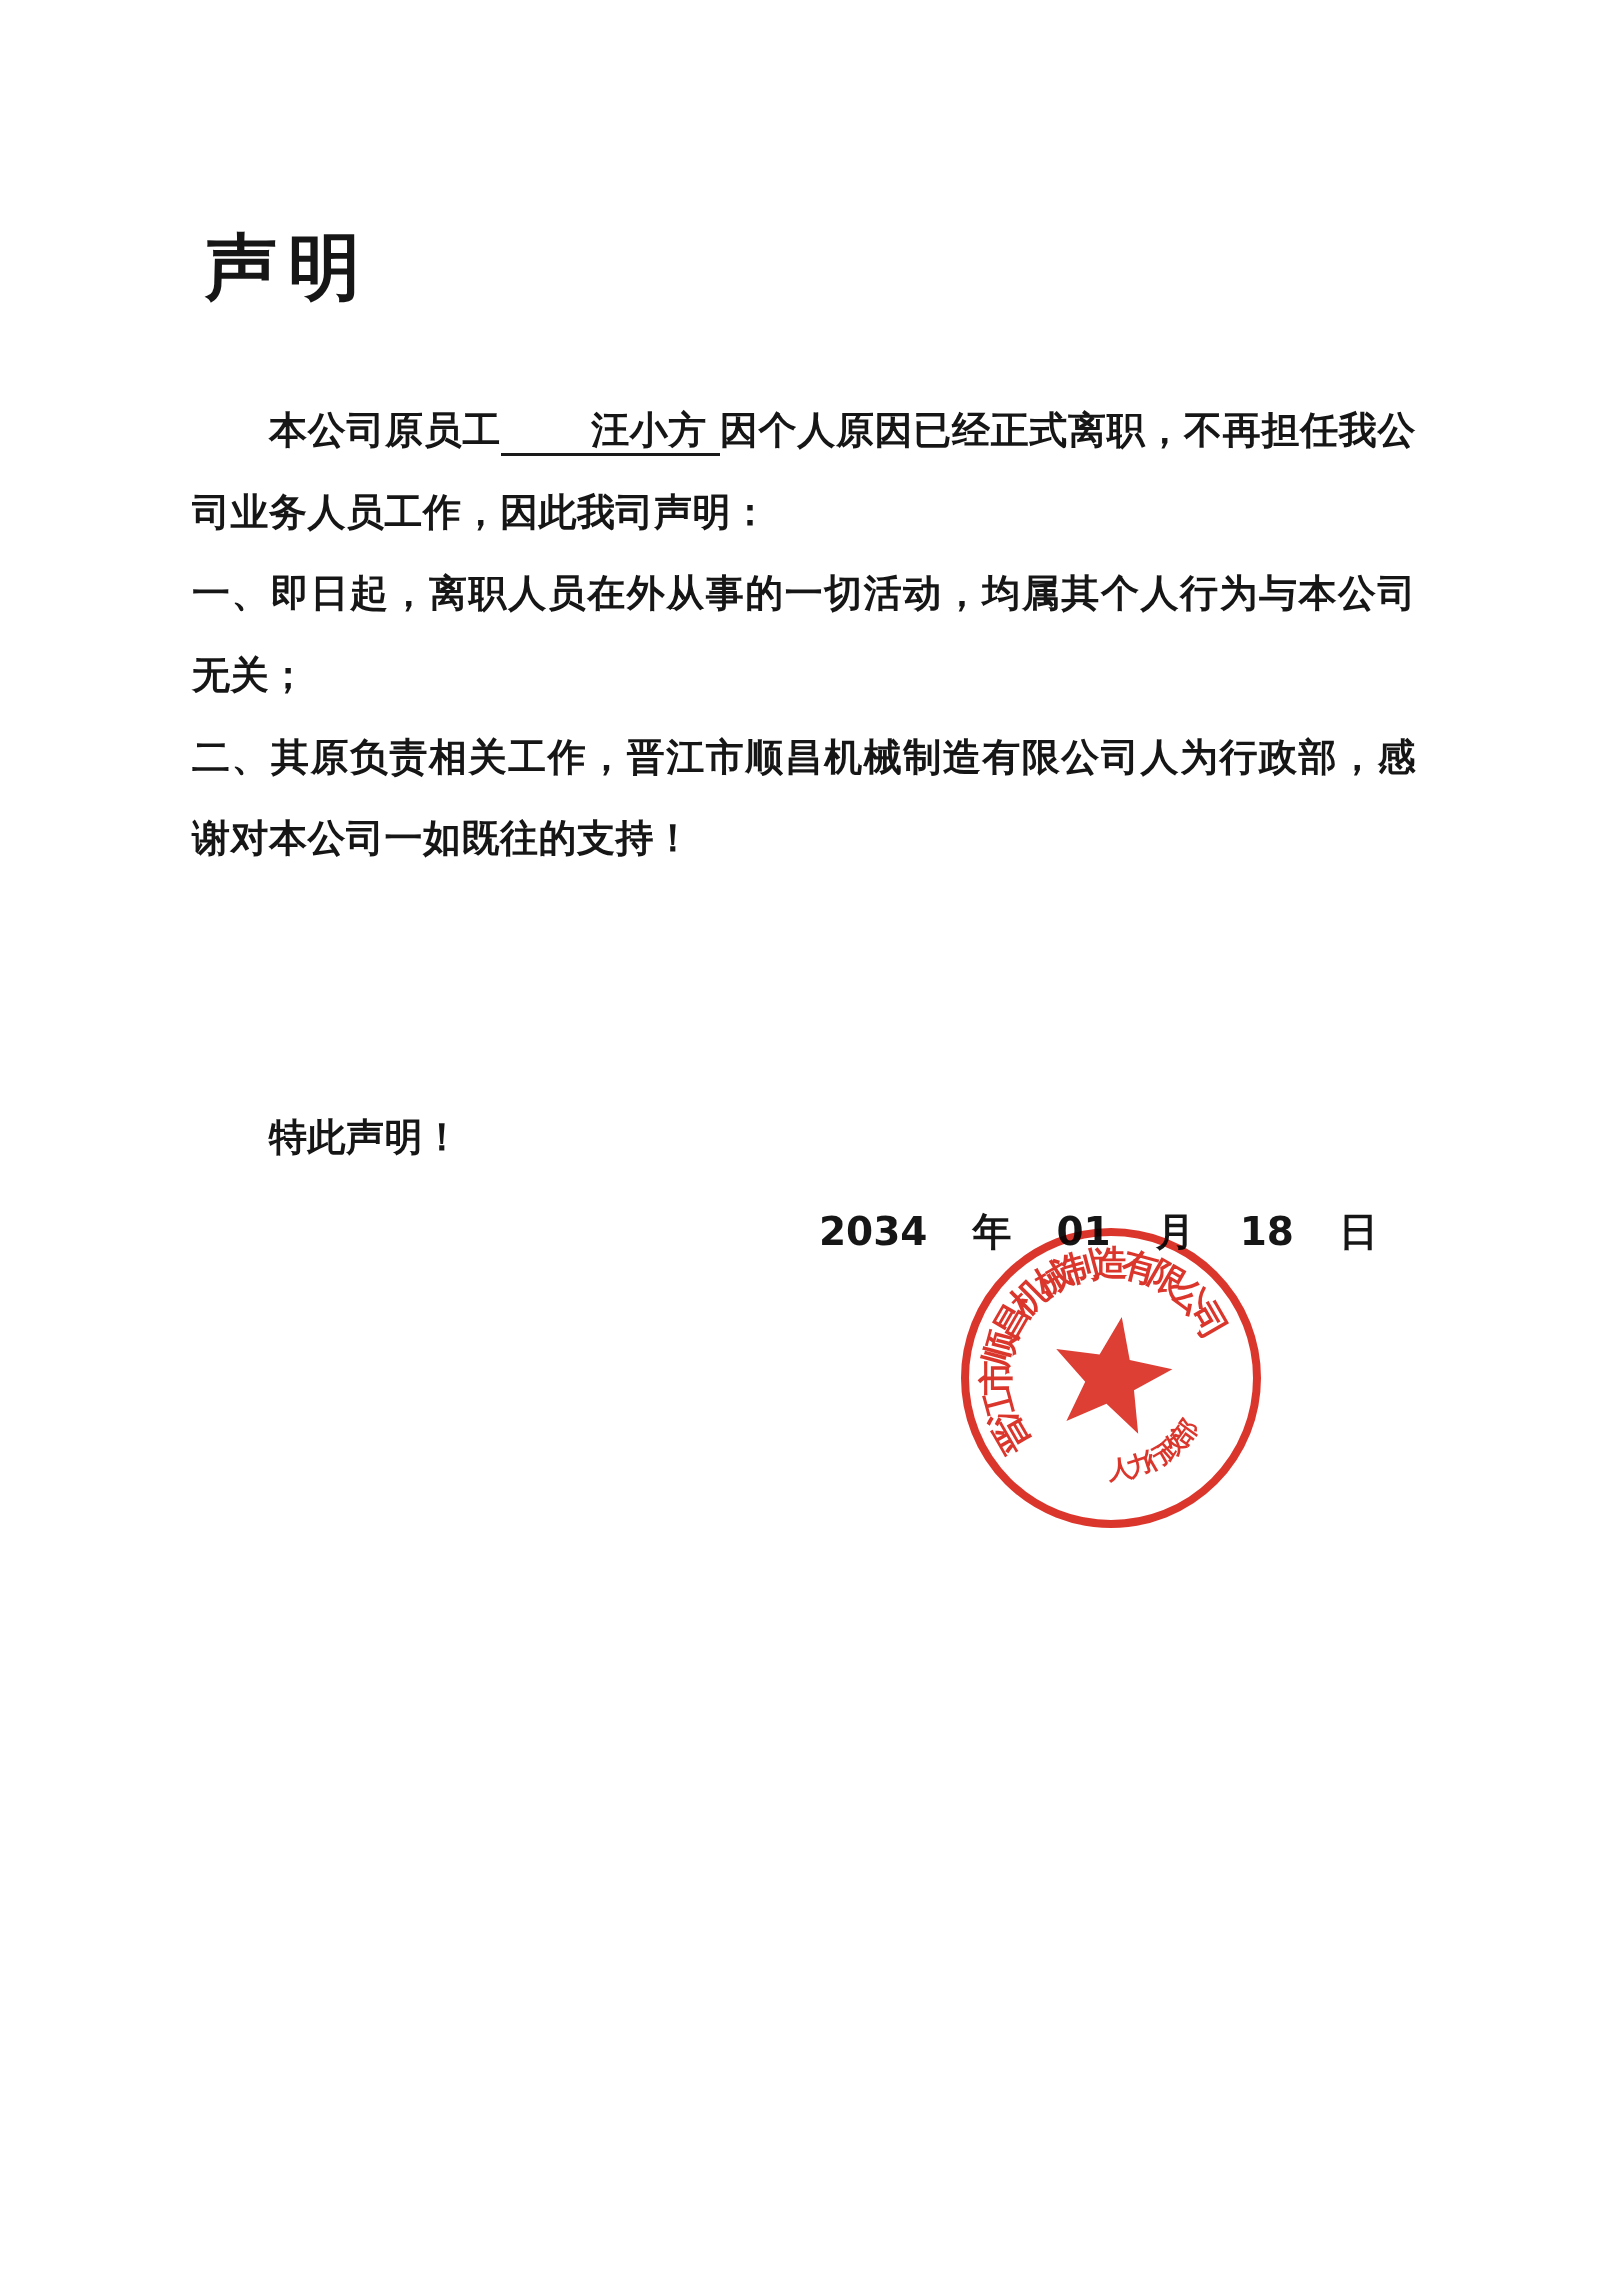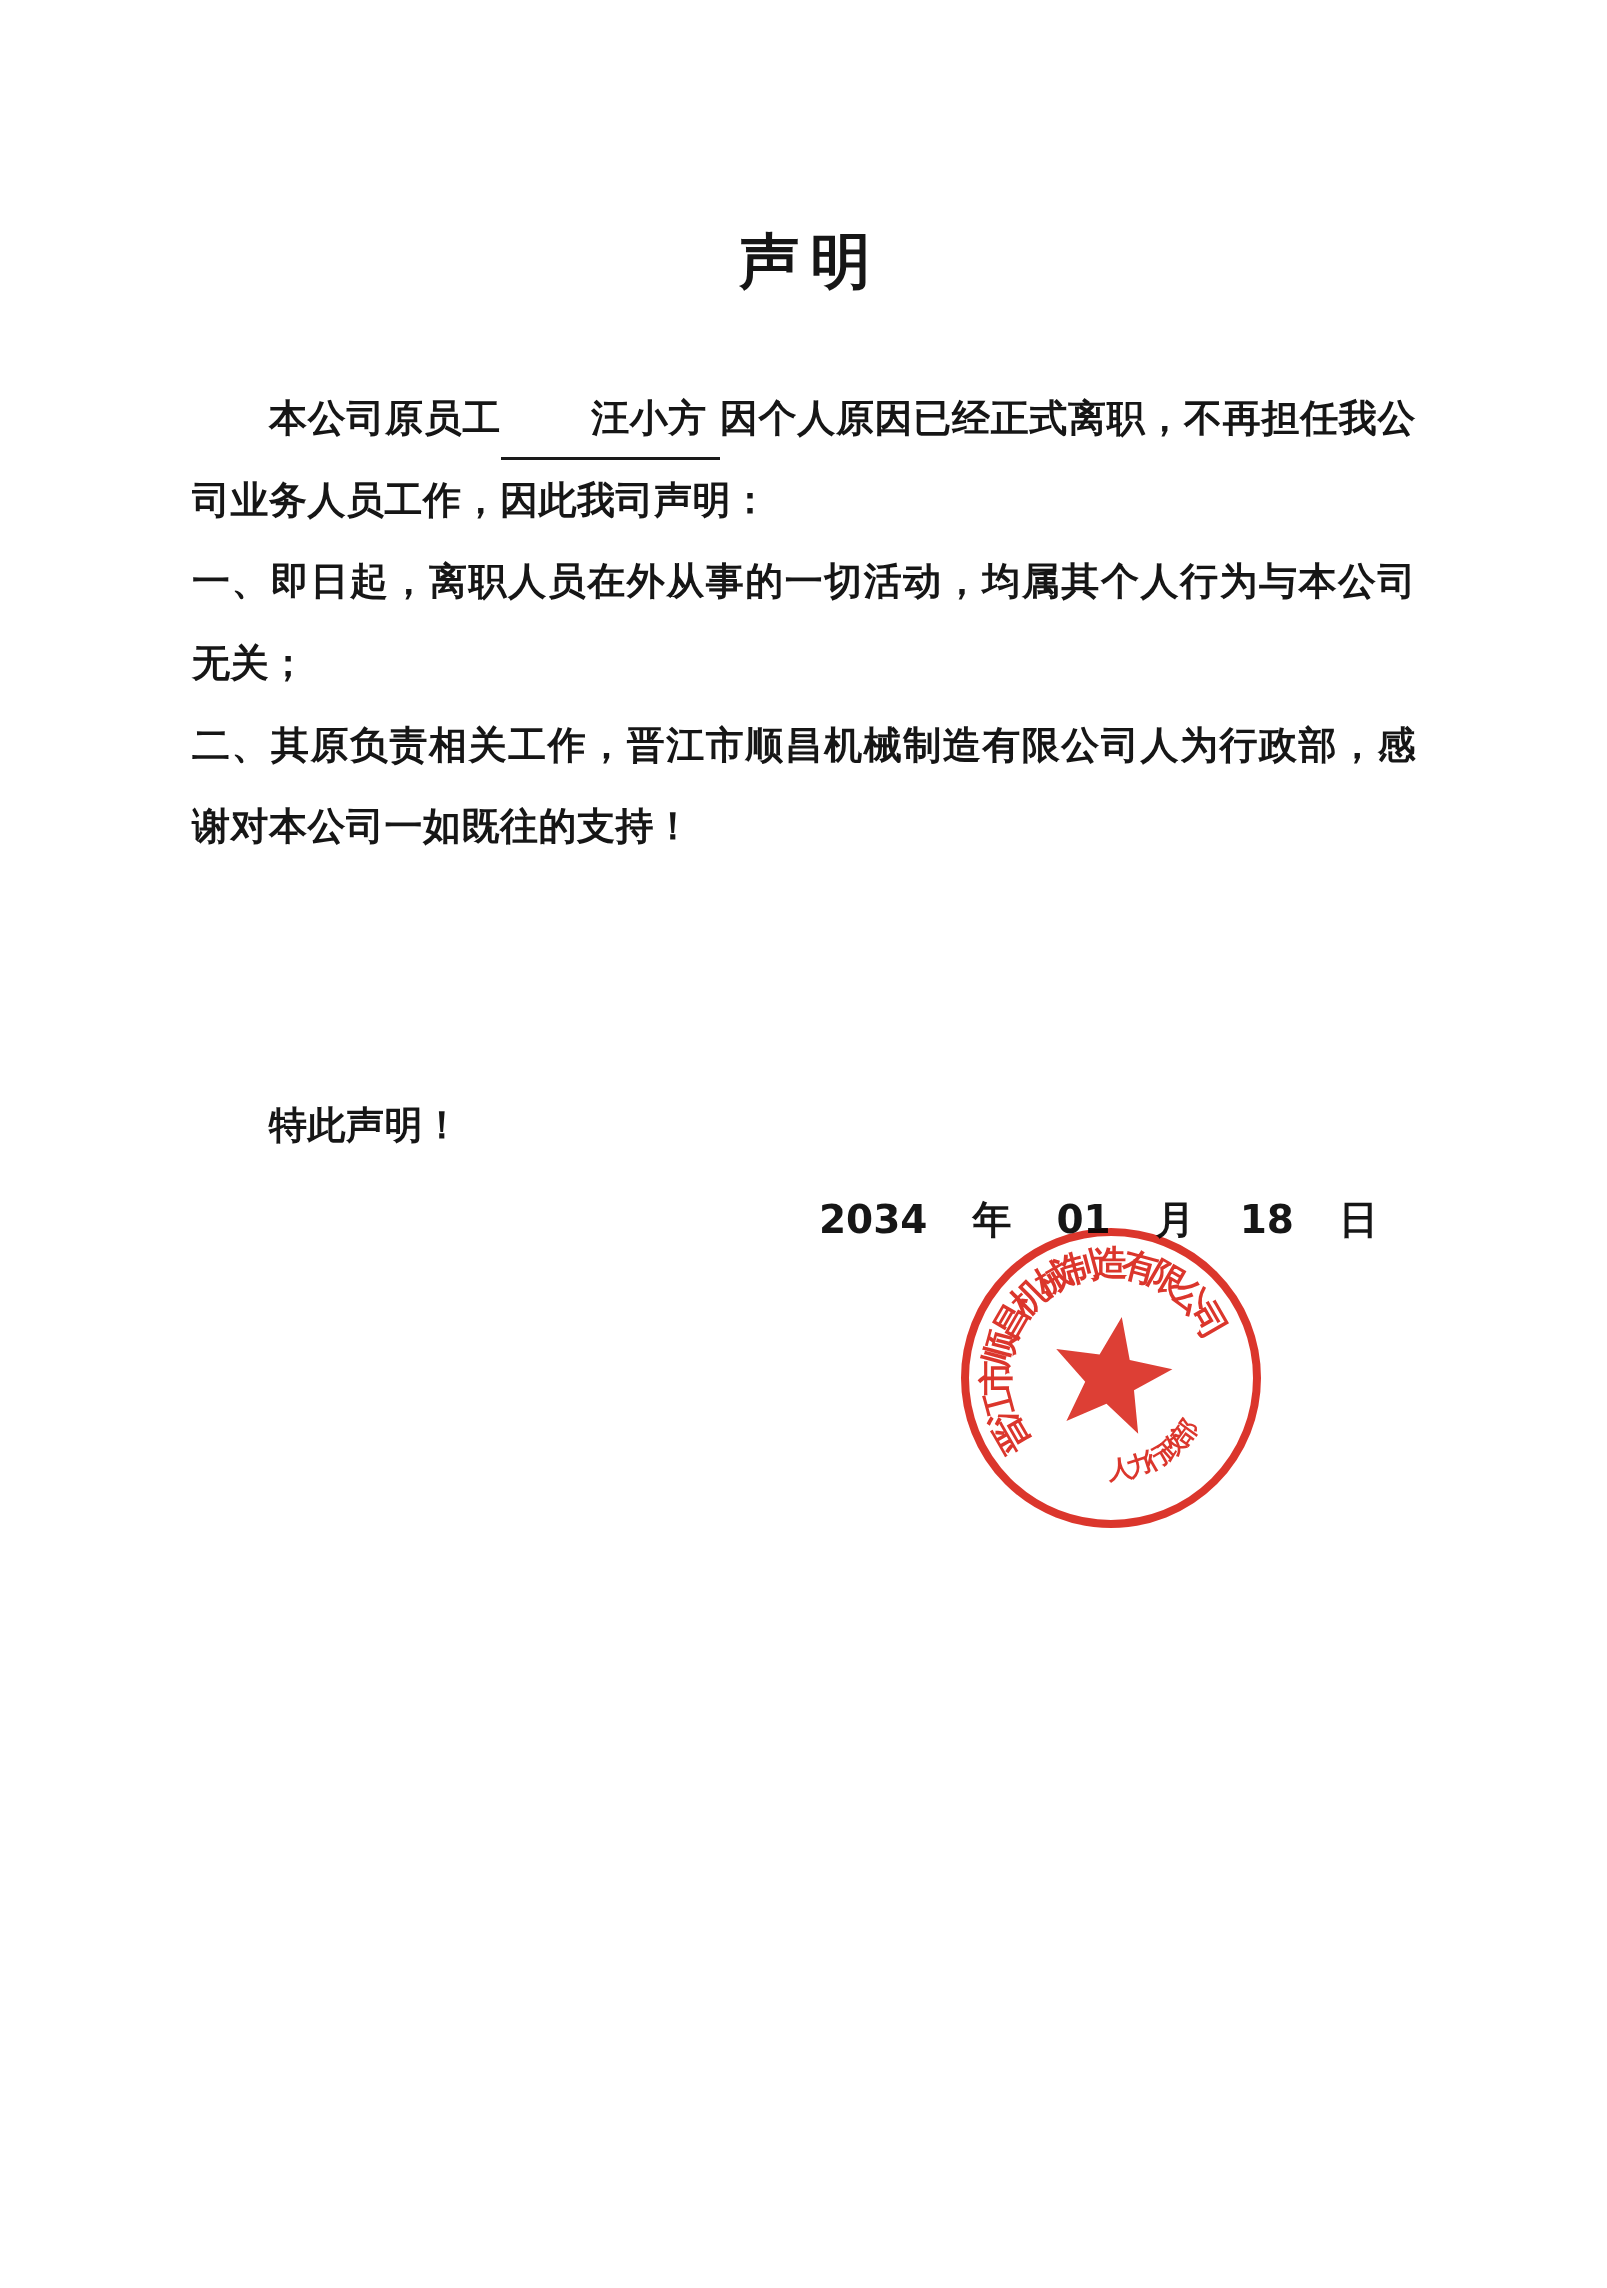--- a/index.html
+++ b/index.html
@@ -7,39 +7,38 @@
     position:relative;
     width:1608px;height:2289px;
     background:#ffffff;
     font-family:"Liberation Serif","DejaVu Serif",serif;
     color:#161616;
     overflow:hidden;
     box-sizing:border-box;
     padding:232px 192px 0 192px;
   }
   .doc-title{
-    text-align:center;
-    font-size:60px;
+    font-size:72px;
     font-weight:bold;
     letter-spacing:11.2px;
     line-height:1;
     margin:0 0 86px 13px;
   }
   .body-text{
     font-size:38px;
     font-weight:600;
     line-height:2.15;
     letter-spacing:0.5px;
     text-align:justify;
   }
   .para{margin:0;}
   .para.indent{text-indent:77px;}
   .u-name{
     border-bottom:3.7px solid #1a1a1a;
-    padding:0 13px 16px 13px;
+    padding:0 13px 0 13px;
     display:inline-block;
     line-height:1.15;
   }
   .closing{
     margin:0;
     text-indent:77px;
     padding-top:217px;
   }
   .signature-line{
     margin:191px 38px 0 0;

